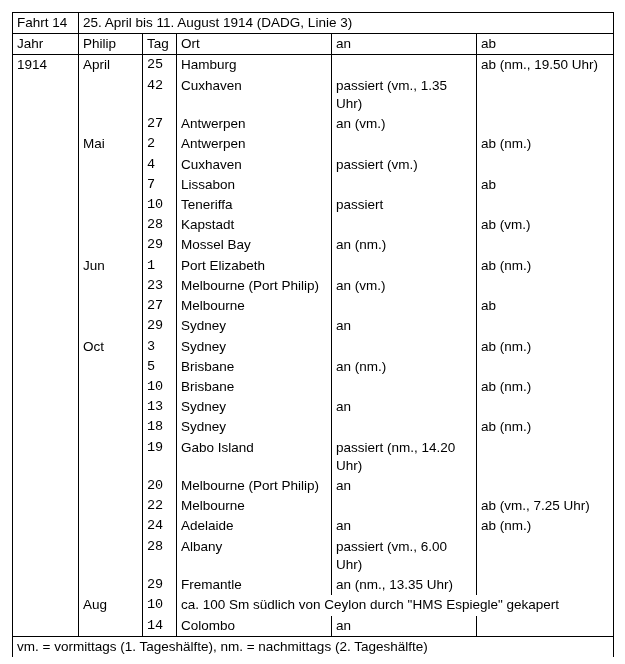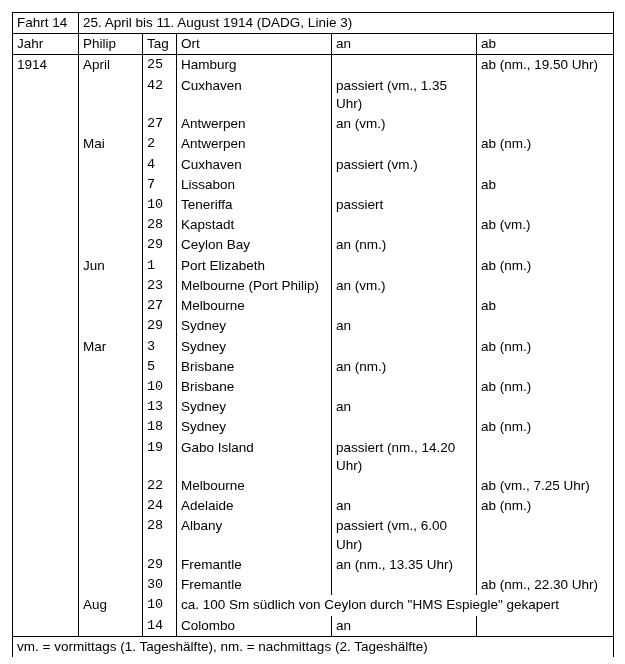--- a/index.html
+++ b/index.html
@@ -176,21 +176,21 @@
           <td class="monat"></td>
           <td class="tag">28</td>
           <td>Kapstadt</td>
           <td></td>
           <td>ab (vm.)</td>
         </tr>
         <tr>
           <td class="jahr"></td>
           <td class="monat"></td>
           <td class="tag">29</td>
-          <td>Ceylon Bay</td>
+          <td>Mossel Bay</td>
           <td>an (nm.)</td>
           <td></td>
         </tr>
         <tr>
           <td class="jahr"></td>
           <td class="monat">Jun</td>
           <td class="tag">1</td>
           <td>Port Elizabeth</td>
           <td></td>
           <td>ab (nm.)</td>
@@ -214,21 +214,21 @@
         <tr>
           <td class="jahr"></td>
           <td class="monat"></td>
           <td class="tag">29</td>
           <td>Sydney</td>
           <td>an</td>
           <td></td>
         </tr>
         <tr>
           <td class="jahr"></td>
-          <td class="monat">Mar</td>
+          <td class="monat">Oct</td>
           <td class="tag">3</td>
           <td>Sydney</td>
           <td></td>
           <td>ab (nm.)</td>
         </tr>
         <tr>
           <td class="jahr"></td>
           <td class="monat"></td>
           <td class="tag">5</td>
           <td>Brisbane</td>
@@ -263,20 +263,28 @@
           <td class="jahr"></td>
           <td class="monat"></td>
           <td class="tag">19</td>
           <td>Gabo Island</td>
           <td>passiert (nm., 14.20 Uhr)</td>
           <td></td>
         </tr>
         <tr>
           <td class="jahr"></td>
           <td class="monat"></td>
+          <td class="tag">20</td>
+          <td>Melbourne (Port Philip)</td>
+          <td>an</td>
+          <td></td>
+        </tr>
+        <tr>
+          <td class="jahr"></td>
+          <td class="monat"></td>
           <td class="tag">22</td>
           <td>Melbourne</td>
           <td></td>
           <td>ab (vm., 7.25 Uhr)</td>
         </tr>
         <tr>
           <td class="jahr"></td>
           <td class="monat"></td>
           <td class="tag">24</td>
           <td>Adelaide</td>
@@ -291,28 +299,20 @@
           <td>passiert (vm., 6.00 Uhr)</td>
           <td></td>
         </tr>
         <tr>
           <td class="jahr"></td>
           <td class="monat"></td>
           <td class="tag">29</td>
           <td>Fremantle</td>
           <td>an (nm., 13.35 Uhr)</td>
           <td></td>
-        </tr>
-        <tr>
-          <td class="jahr"></td>
-          <td class="monat"></td>
-          <td class="tag">30</td>
-          <td>Fremantle</td>
-          <td></td>
-          <td>ab (nm., 22.30 Uhr)</td>
         </tr>
         <tr>
           <td class="jahr"></td>
           <td class="monat">Aug</td>
           <td class="tag bold-note">10</td>
           <td class="bold-note" colspan="3">ca. 100 Sm südlich von Ceylon durch "HMS Espiegle" gekapert</td>
         </tr>
         <tr>
           <td class="jahr"></td>
           <td class="monat"></td>

